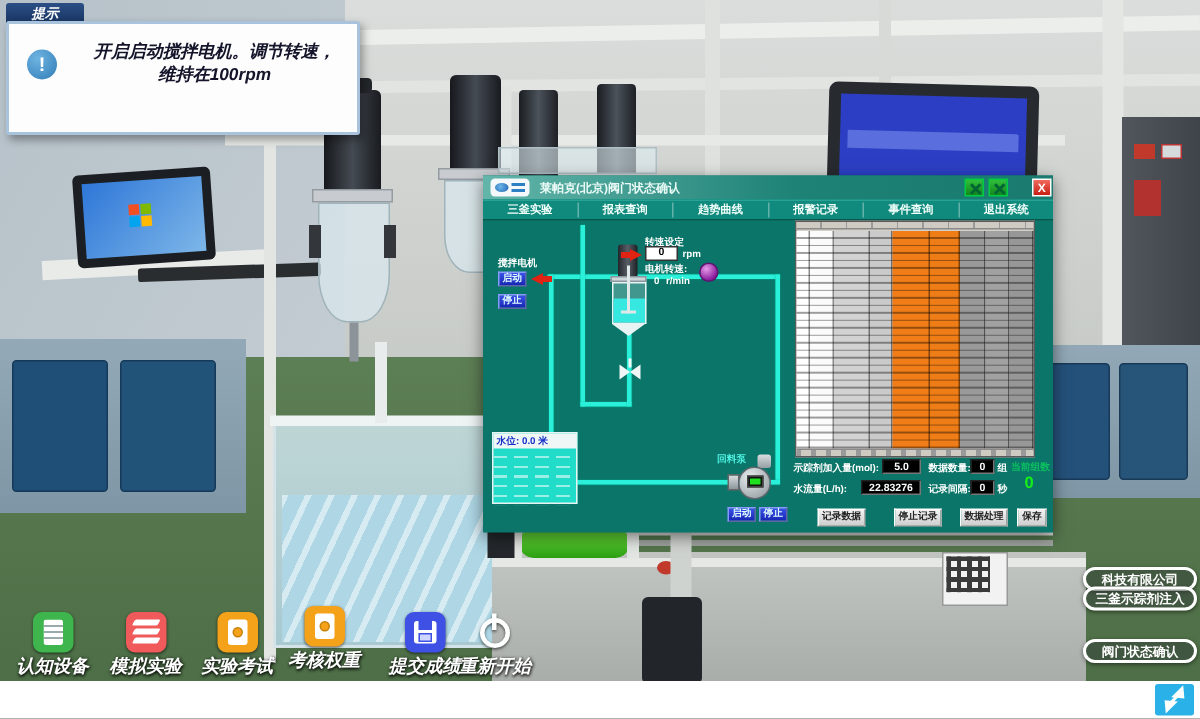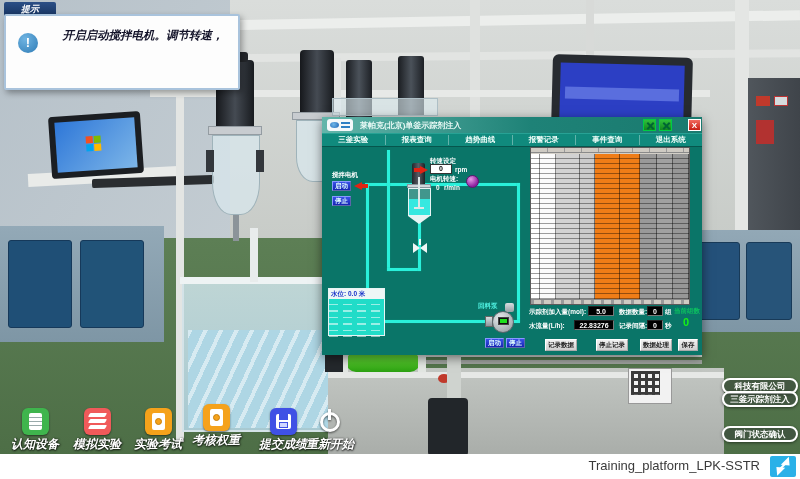--- a/index.html
+++ b/index.html
@@ -243,33 +243,34 @@
     <div style="left:628px;top:368px;width:44px;height:36px;background:#f2f2f2;border:1px solid #999;
       background-image:repeating-linear-gradient(90deg,#3a3a3a 0 3px,transparent 3px 7px),repeating-linear-gradient(0deg,#3a3a3a 0 3px,transparent 3px 7px);background-size:70% 70%;background-position:15% 15%;background-repeat:no-repeat;"></div>
   </div>
 
   <div>
     <div class="tooltip-tab">提示</div>
     <div class="tooltip-box">
       <div class="info-circle">!</div>
       <div class="tooltip-text">
         <div>开启启动搅拌电机。调节转速，</div>
+        <div>维持在100rpm</div>
       </div>
     </div>
   </div>
 
   <div class="scada">
 
     <div class="titlebar">
       <div class="logo-chip">
           <i></i>
           <b></b>
           <b></b>
         </div>
-      <span class="tb-company">莱帕克(北京)单釜示踪剂注入</span>
+      <span class="tb-company">莱帕克(北京)阀门状态确认</span>
       <div class="wc green" style="right:46px;">
           <span class="x1"></span>
           <span class="x2"></span>
         </div>
       <div class="wc green" style="right:30px;">
           <span class="x1"></span>
           <span class="x2"></span>
         </div>
       <div class="wc red" style="right:1px;">X</div>
     </div>
@@ -428,21 +429,20 @@
     </div>
   </div>
 
   <div>
     <div class="side-btn" style="top:378px;">科技有限公司</div>
     <div class="side-btn" style="top:391px;">三釜示踪剂注入</div>
     <div class="side-btn" style="top:426px;">阀门状态确认</div>
   </div>
 
   <div class="footer-bar">
-    <span class="footer-label">Training_platform_LPK-SSTR</span>
     <div class="expand-btn">
       <svg width="26" height="21" viewBox="0 0 26 21">
         <g stroke="#fff" stroke-width="2" fill="#fff">
           <line x1="10" y1="13" x2="17" y2="6"></line>
           <polygon points="18,3 18.5,8.5 13,8"></polygon>
           <polygon points="8,17.5 7.5,12 13,12.5"></polygon>
         </g>
       </svg>
     </div>
   </div>

